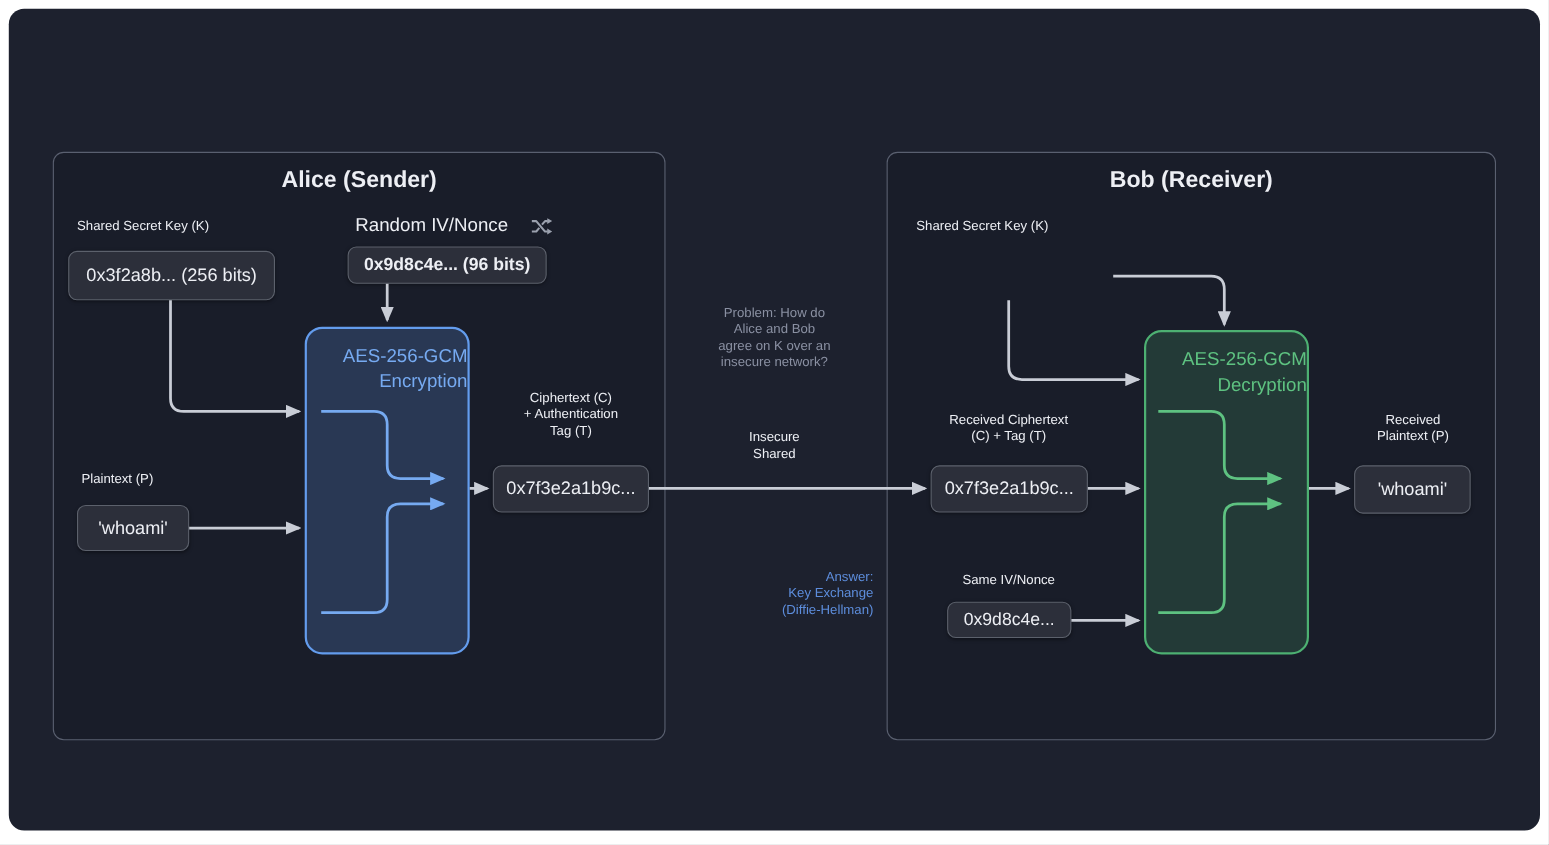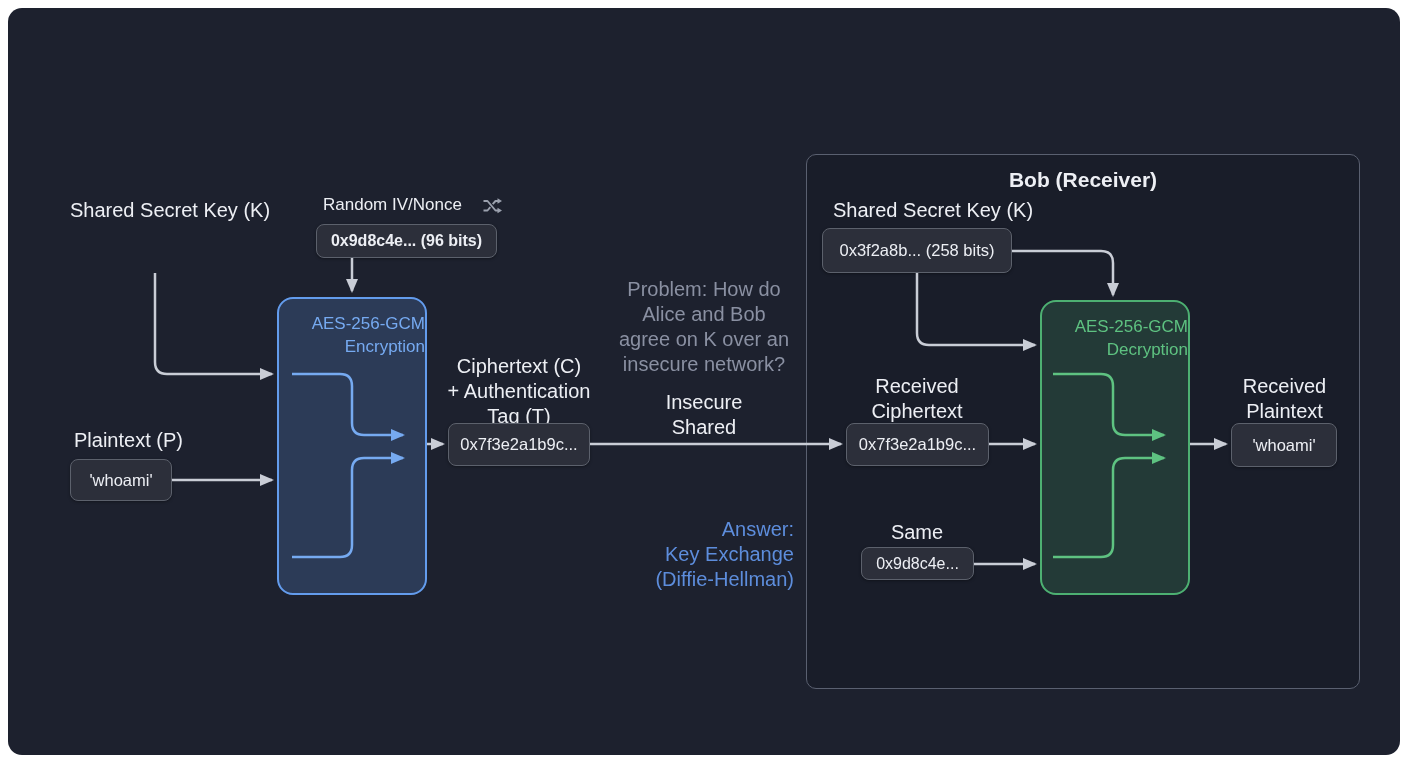--- a/index.html
+++ b/index.html
@@ -11,23 +11,23 @@
     --answer_blue:#5d8ddc; --arrow_gray:#c9cdd6;
   }
   *{margin:0;padding:0;box-sizing:border-box;}
   html,body{width:1408px;height:768px;overflow:hidden;}
   body{font-family:"Liberation Sans","DejaVu Sans",sans-serif;background:var(--page_bg);}
   .page{position:relative;width:1408px;height:768px;background:var(--page_bg);}
   .panel{position:absolute;left:8px;top:8px;width:1392px;height:747px;background:var(--panel_bg);border-radius:14px;}
   .page-title{position:absolute;left:0;right:0;top:46px;text-align:center;font-size:30px;font-weight:700;color:var(--text_primary);letter-spacing:.2px;}
   .actor-box{position:absolute;border:1.5px solid var(--box_border);border-radius:10px;background:rgba(10,12,20,0.18);}
   .actor-box.alice{left:48px;top:138px;width:557px;height:535px;}
-  .actor-box.bob{left:806px;top:154px;width:554px;height:535px;}
+  .actor-box.bob{left:806px;top:138px;width:554px;height:535px;}
   .actor-title{text-align:center;margin-top:13px;font-size:21px;font-weight:700;color:var(--text_primary);}
-  .label{position:absolute;font-size:20px;color:var(--text_primary);white-space:pre-line;line-height:1.25;}
+  .label{position:absolute;font-size:12px;color:var(--text_primary);white-space:pre-line;line-height:1.25;}
   .label.center{text-align:center;}
   .label.muted{color:var(--text_muted);margin-top:30px;}
   .label.answer{color:var(--answer_blue);}
   .label-row{position:absolute;display:flex;align-items:center;gap:20px;font-size:17px;color:var(--text_primary);}
   .value-box{position:absolute;display:flex;align-items:center;justify-content:center;
     background:var(--value_box_bg);border:1.5px solid var(--value_box_border);border-radius:8px;
     color:var(--text_primary);font-size:16.5px;box-shadow:0 1px 3px rgba(0,0,0,.35);}
   .engine-box{position:absolute;border-radius:16px;text-align:right;}
   .engine-box.encrypt{left:277px;top:297px;width:150px;height:298px;border:2px solid var(--accent_blue);background:rgba(99,156,237,0.22);}
   .engine-box.decrypt{left:1040px;top:300px;width:150px;height:295px;border:2px solid var(--accent_green);background:rgba(77,176,114,0.20);}
@@ -37,26 +37,30 @@
   .connector-layer{position:absolute;left:0;top:0;width:1408px;height:768px;pointer-events:none;}
   .shuffle-svg{display:block;}
 </style>
 </head>
 <body>
 
 <div class="page">
   <div class="panel"></div>
 
 
+  <div class="actor-box alice">
+    <div class="actor-title">Alice (Sender)</div>
+  </div>
 
   <div class="actor-box bob">
     <div class="actor-title">Bob (Receiver)</div>
   </div>
 
   <div class="label" style="left:70px;top:198px;">Shared Secret Key (K)</div>
+  <div class="value-box" style="left:62px;top:228px;width:188px;height:45px;">0x3f2a8b... (256 bits)</div>
 
   <div class="label-row" style="left:323px;top:195px;">
     <span>Random IV/Nonce</span>
     <svg class="shuffle-svg" width="21" height="17" viewBox="0 0 21 17">
       <g stroke="#9ba1ae" stroke-width="1.9" fill="none" stroke-linejoin="round">
         <path d="M1.5 4 H5.5 L13.5 13.5 H16"></path>
         <path d="M1.5 13.5 H5.5 L8.3 10.2"></path>
         <path d="M10.7 7.2 L13.5 4 H16"></path>
       </g>
       <polygon points="15.5,1.3 20,4 15.5,6.7" fill="#9ba1ae"></polygon>
@@ -82,21 +86,20 @@
 Alice and Bob
 agree on K over an
 insecure network?</div>
   <div class="label center" style="left:654px;top:390px;width:100px;">Insecure
 Shared</div>
   <div class="label center answer" style="left:614px;top:517px;width:180px;text-align:right;">Answer:
 Key Exchange
 (Diffie-Hellman)</div>
 
   <div class="label" style="left:833px;top:198px;">Shared Secret Key (K)</div>
-  <div class="value-box" style="left:822px;top:228px;width:190px;height:45px;">0x3f2a8b... (258 bits)</div>
 
   <div class="engine-box decrypt">
     <div class="engine-title">AES-256-GCM
 Decryption</div>
   </div>
 
   <div class="label center" style="left:831px;top:374px;width:172px;">Received Ciphertext
 (C) + Tag (T)</div>
   <div class="value-box" style="left:846px;top:423px;width:143px;height:43px;">0x7f3e2a1b9c...</div>
 

